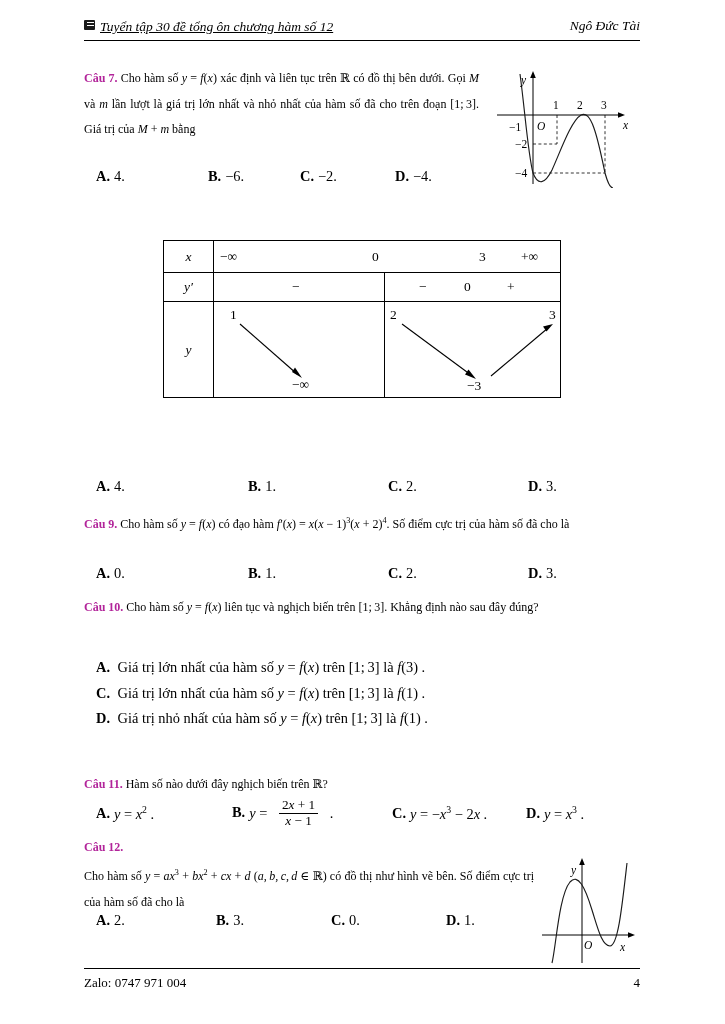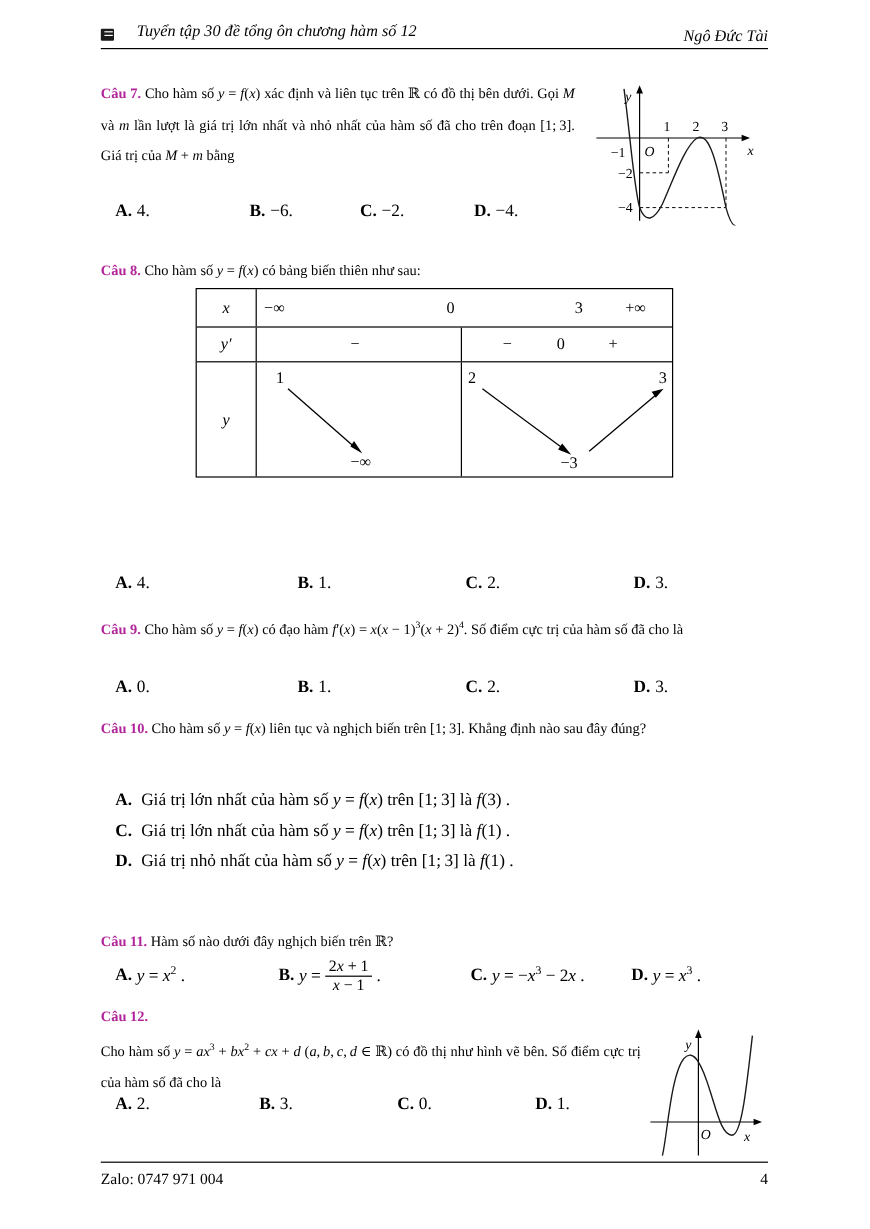--- a/index.html
+++ b/index.html
@@ -25,21 +25,21 @@
   .header {
     position: absolute;
     left: 84px; top: 18px;
     width: 556px;
     display: flex;
     align-items: baseline;
     justify-content: space-between;
     font-style: italic;
     font-size: 13.5px;
   }
-  .header-left { display: flex; align-items: flex-end; gap: 18px; }
+  .header-left { display: flex; align-items: flex-start; gap: 4px; text-decoration: underline; }
   .book-icon {
     display: inline-block;
     width: 12px; height: 11px;
     position: relative;
     transform: translateY(1px);
   }
   .book-icon::before {
     content: "";
     position: absolute; left: 0; top: 0;
     width: 11px; height: 10px;
@@ -88,21 +88,21 @@
   
   i.m { font-style: italic; font-family: "Liberation Serif", serif; }
   .supn { font-size: 0.68em; vertical-align: super; }
   .bb { font-family: "DejaVu Serif", serif; }
   .frac {
     display: inline-block;
     vertical-align: -0.55em;
     text-align: center;
     font-size: 0.92em;
     line-height: 1.12;
-    margin: 0 0;
+    margin: 0 8px;
   }
   .frac .num { display: block; padding: 0 3px; }
   .frac .den { display: block; padding: 0 3px; border-top: 1px solid #000; }
 
   
   .answers {
     position: absolute;
     font-size: 14.4px;
     display: flex;
   }
@@ -209,24 +209,20 @@
     <span class="opt" style="width:95px;">
       <b>C.</b>
       <span>−2.</span>
     </span>
     <span class="opt">
       <b>D.</b>
       <span>−4.</span>
     </span>
   </div>
 
-  <div class="blk body-text" style="left:84px; top:213px; width:556px;">
-    <span class="qlabel">Câu 8.</span>
-    Cho hàm số <i class="m">y</i> = <i class="m">f</i>(<i class="m">x</i>) có bảng biến thiên như sau:
-  </div>
 
   <div class="vtable">
 
     <div class="vt-row vt-rowx">
       <div class="vt-hdr" style="font-style:italic;">x</div>
       <div class="vt-body">
         <span class="vt-cell" style="left:6px;  top:8px;">−∞</span>
         <span class="vt-cell" style="left:158px;top:8px;">0</span>
         <span class="vt-cell" style="left:265px;top:8px;">3</span>
         <span class="vt-cell" style="left:307px;top:8px;">+∞</span>

